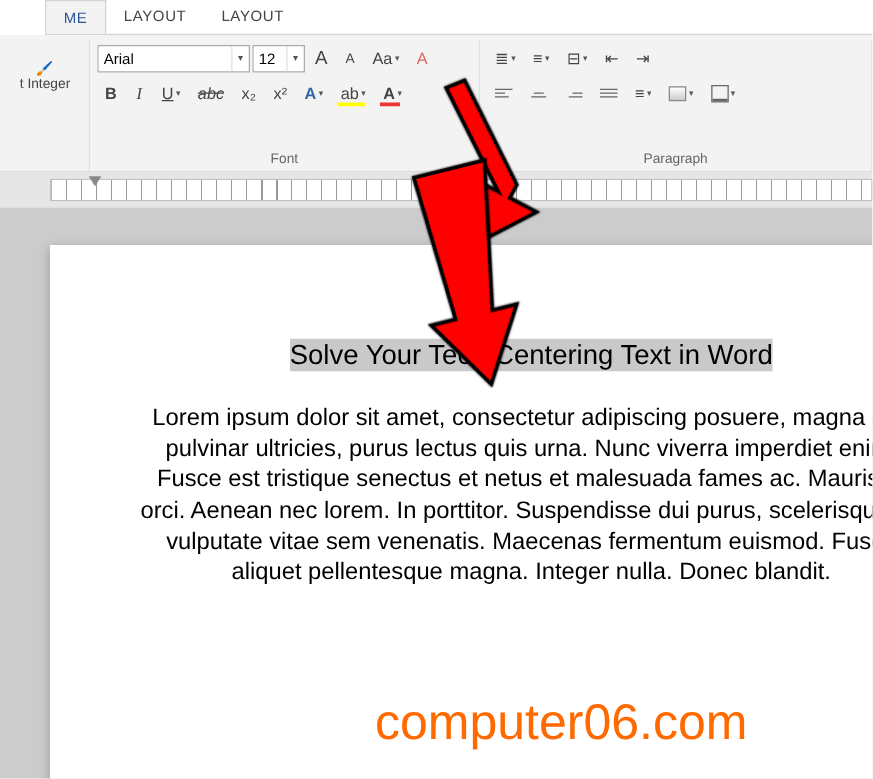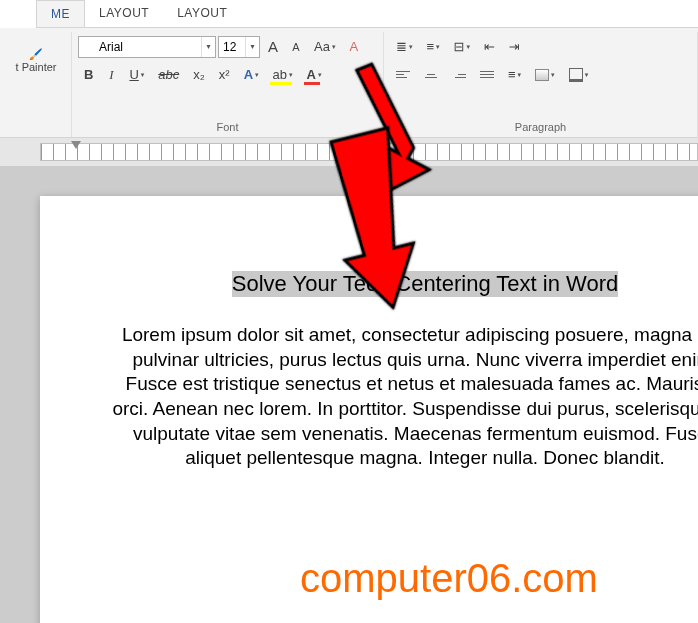--- a/index.html
+++ b/index.html
@@ -59,31 +59,31 @@
   <div class="tab">LAYOUT</div>
   <div class="tab">LAYOUT</div>
 </div>
 
 <div class="ribbon">
 
   <div class="group" style="width:72px">
     <div class="group-content">
       <button class="btn" style="height:50px;width:60px;font-size:11px;flex-direction:column">
         <span>🖌️</span>
-        <span>t Painter</span>
+        <span>t Integer</span>
       </button>
     </div>
     <div class="group-label">&nbsp;</div>
   </div>
 
   <div class="group" style="width:312px">
     <div class="group-content">
       <div class="row">
         <div class="combo">
-          <input class="combo-input" style="width: 106px; margin-left: 16px;" value="Arial">
+          <input class="combo-input" style="width: 106px;" value="Arial">
           <span class="combo-arrow">▾</span>
         </div>
         <div class="combo">
           <input class="combo-input" style="width: 26px; text-align: left;" value="12">
           <span class="combo-arrow">▾</span>
         </div>
         <button class="btn">
             <span class="ico" style="font-size:15px">A</span>
           </button>
         <button class="btn">

